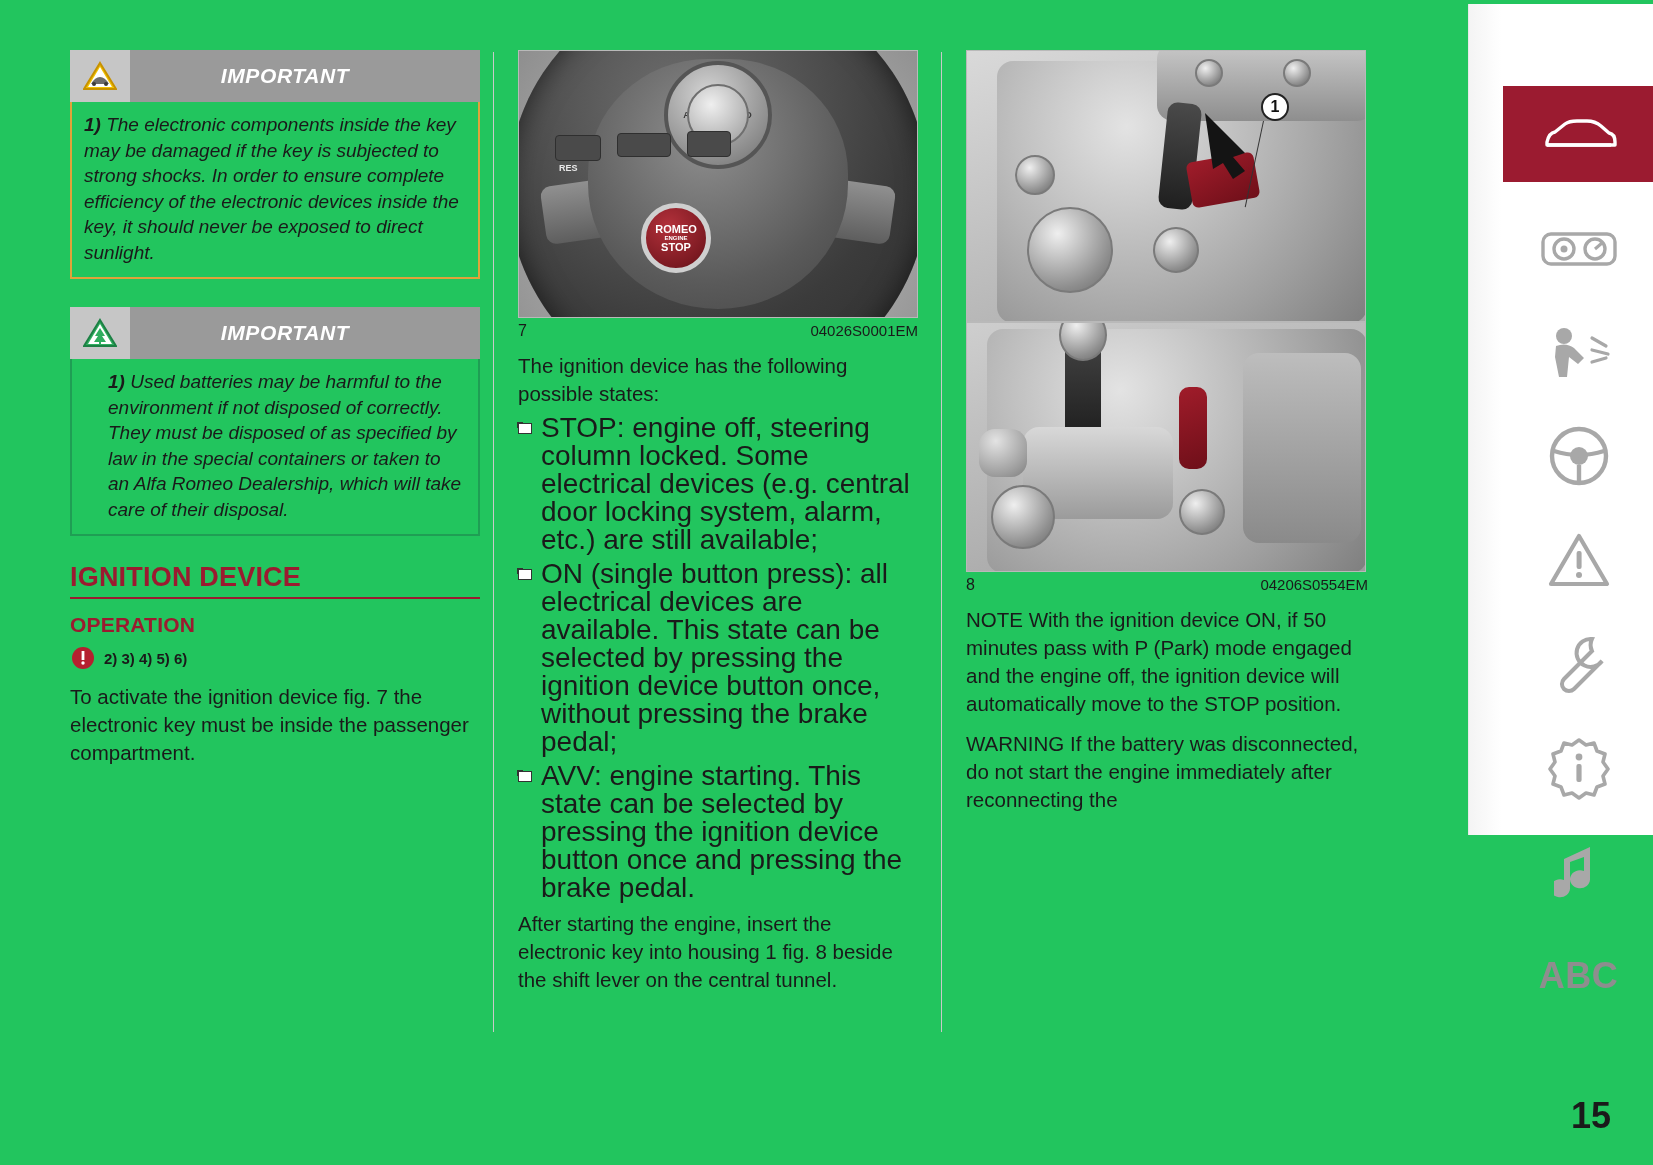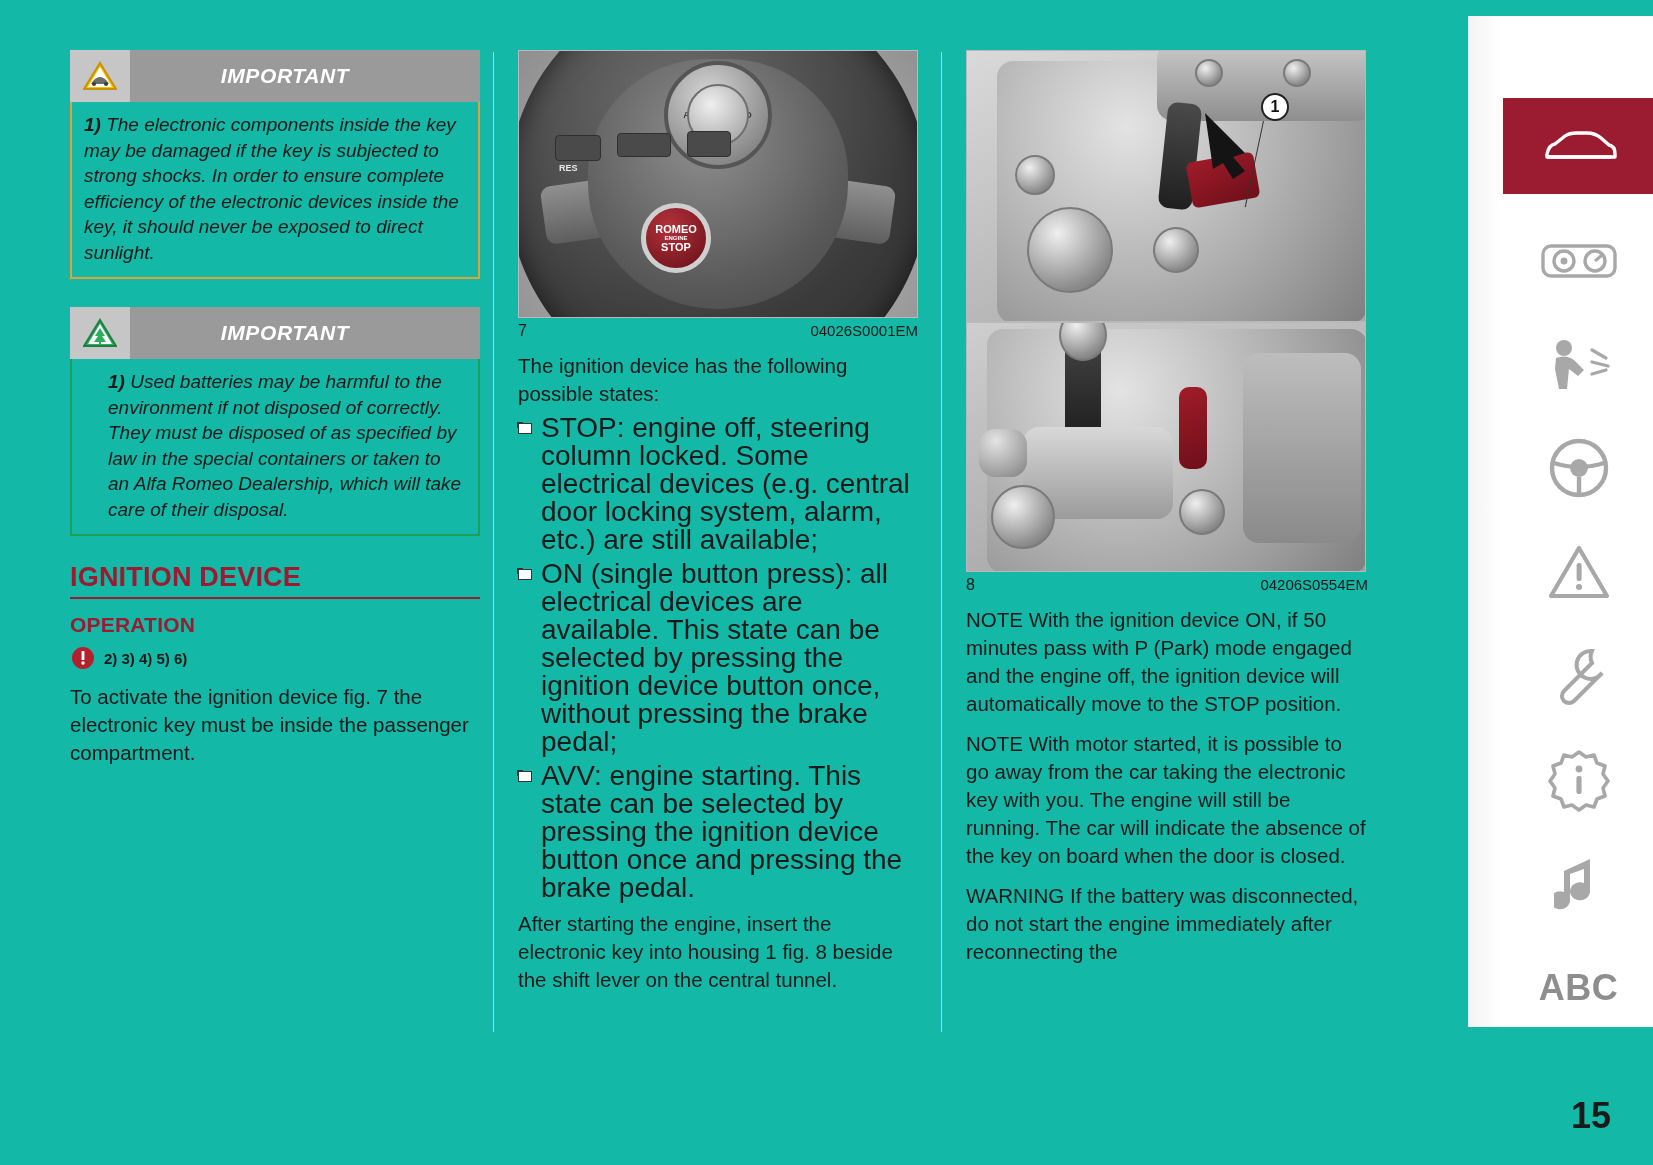--- a/index.html
+++ b/index.html
@@ -11,21 +11,21 @@
     width: 1653px; height: 1165px;
     font-family: "Liberation Sans", sans-serif;
     color: #1a1a1a;
     position: relative;
     overflow: hidden;
   }
   .page {
     position: absolute;
     left: 0; top: 0;
     width: 1653px; height: 1165px;
-    background: #14b8a6;
+    background: #22c55e;
   }
 
   
   .col {
     position: absolute;
     top: 50px;
   }
   .col-1 { left: 70px;  width: 410px; }
   .col-2 { left: 518px; width: 400px; }
   .col-3 { left: 966px; width: 402px; }
@@ -258,22 +258,22 @@
   .bullet-sq::after{
     content:"";
     position:absolute; left:-1.6px; top:-1.6px;
     width:5px;height:5px;border-left:1.6px solid #333;border-top:1.6px solid #333;
   }
   .bullet-txt { flex: 1; }
 
   
   .sidebar {
     position: absolute;
-    right: 0; top: 16px;
-    width: 185px; height: 1011px;
+    right: 0; top: 4px;
+    width: 185px; height: 831px;
     background: linear-gradient(90deg,#f4f4f4 0%, #ffffff 18%, #ffffff 100%);
     border-left: 1px solid #e8e8e8;
   }
   .tab-active {
     position: absolute;
     left: 34px; top: 82px;
     width: 151px; height: 96px;
     background: #9b1b30;
     display: flex; align-items: center; justify-content: center;
   }
@@ -436,21 +436,20 @@
       <div class="knob" style="left:212px; top:166px; width:46px; height:46px;"></div>
       <div class="console-shape" style="left:276px; top:30px; width:118px; height:190px; background:linear-gradient(180deg,#bdbdbd,#8a8a8a);"></div>
     </div>
 
     <div class="fig-cap">
       <span>8</span>
       <span class="code">04206S0554EM</span>
     </div>
 
     <p class="body">NOTE With the ignition device ON, if 50 minutes pass with P (Park) mode engaged and the engine off, the ignition device will automatically move to the STOP position.</p>
-    <p class="body">NOTE With motor started, it is possible to go away from the car taking the electronic key with you. The engine will still be running. The car will indicate the absence of the key on board when the door is closed.</p>
     <p class="body">WARNING If the battery was disconnected, do not start the engine immediately after reconnecting the</p>
   </div>
 
   <div class="sidebar">
 
     <div class="tab-active">
       <svg width="76" height="40" viewBox="0 0 76 40">
         <path d="M6 28 q2 -9 8 -10 l10 -8 q4 -3 12 -3 h10 q8 0 14 5 l8 7 q6 1 6 9 v3 h-68 z" fill="none" stroke="#ffffff" stroke-width="3.4" stroke-linejoin="round"></path>
         <line x1="6" y1="31" x2="70" y2="31" stroke="#ffffff" stroke-width="3.4"></line>
       </svg>

